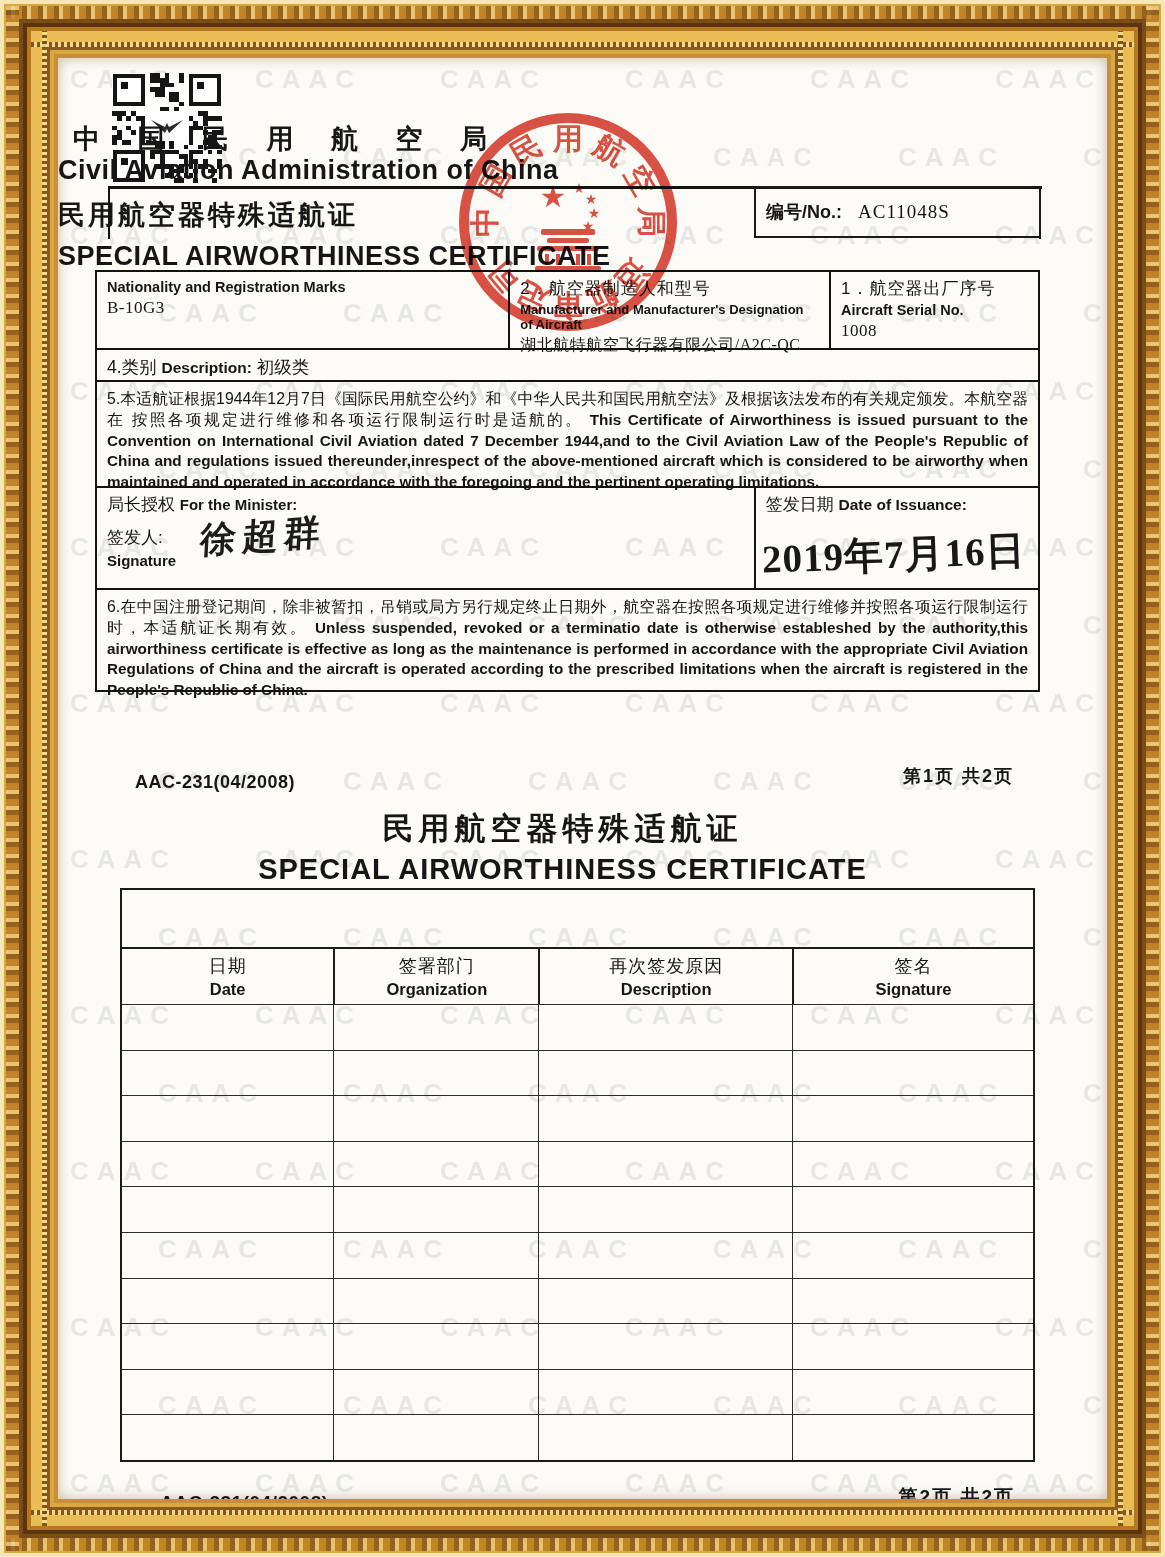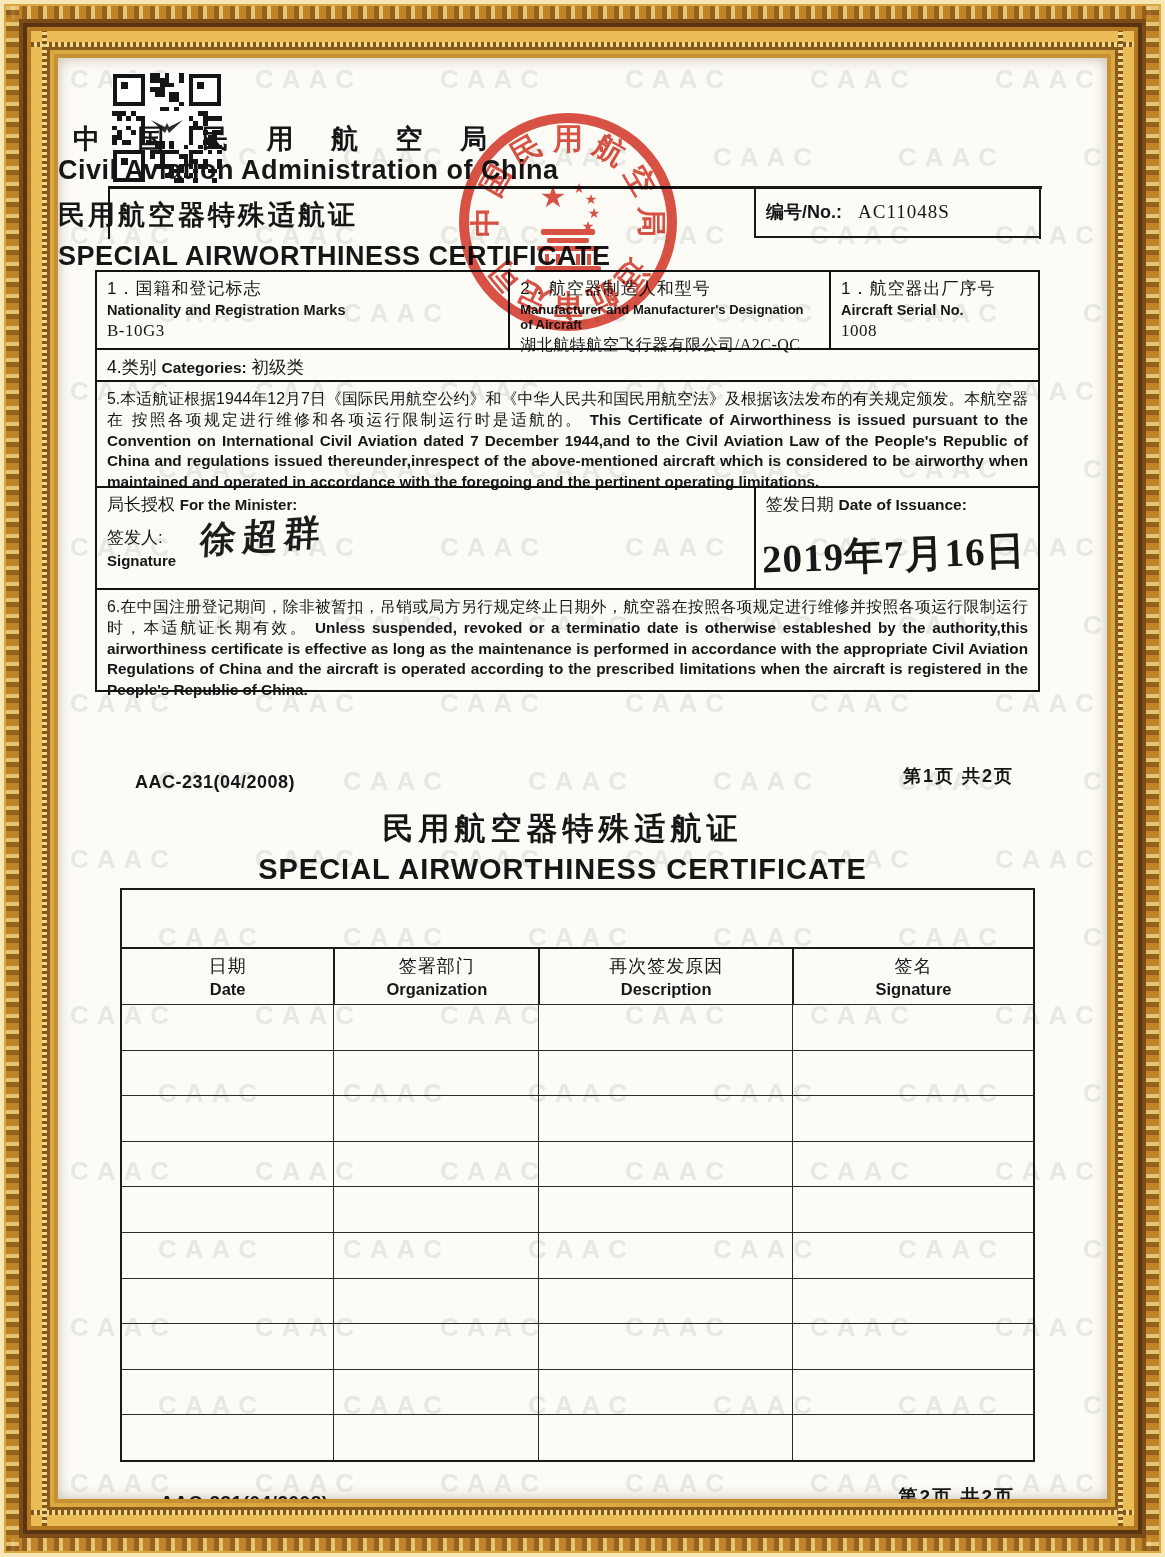--- a/index.html
+++ b/index.html
@@ -408,38 +408,37 @@
     <div class="abs no-box">
       <span class="lbl"><span>编号/</span><b>No.:</b></span>
       <span class="val">AC11048S</span>
     </div>
     <div class="abs title-cn">民用航空器特殊适航证</div>
     <div class="abs title-en">SPECIAL AIRWORTHINESS CERTIFICATE</div>
 
     <div class="abs t1">
       <div class="row r1">
         <div class="cell" style="width:43.7%">
-          <div class="lab-cn">1．国籍和登记标志</div>
           <div class="lab-en">Nationality and Registration Marks</div>
           <div class="lab-val">B-10G3</div>
         </div>
         <div class="cell" style="width:34.1%">
           <div class="lab-cn">2．航空器制造人和型号</div>
           <div class="lab-en" style="font-size:13px">Manufacturer and Manufacturer's Designation of Aircraft</div>
           <div class="lab-val" style="font-size:16px">湖北航特航空飞行器有限公司/A2C-QC</div>
         </div>
         <div class="cell" style="width:22.2%">
           <div class="lab-cn">1．航空器出厂序号</div>
           <div class="lab-en">Aircraft Serial No.</div>
           <div class="lab-val">1008</div>
         </div>
       </div>
       <div class="row r2">
         <div class="cell cat-line" style="width:100%">
-          <span>4.类别 </span><b>Categories:</b><span> 初级类</span>
+          <span>4.类别 </span><b>Description:</b><span> 初级类</span>
         </div>
       </div>
       <div class="row r3">
         <div class="cell clause" style="width:100%">
           <span>5.本适航证根据1944年12月7日《国际民用航空公约》和《中华人民共和国民用航空法》及根据该法发布的有关规定颁发。本航空器在 按照各项规定进行维修和各项运行限制运行时是适航的。</span>
           <b>This Certificate of Airworthiness is issued pursuant to the Convention on International Civil Aviation dated 7 December 1944,and to the Civil Aviation Law of the People's Republic of China and regulations issued thereunder,inrespect of the above-mentioned aircraft which is considered to be airworthy when maintained and operated in accordance with the foregoing and the pertinent operating limitations.</b>
         </div>
       </div>
       <div class="row r4">
         <div class="cell c4l">

